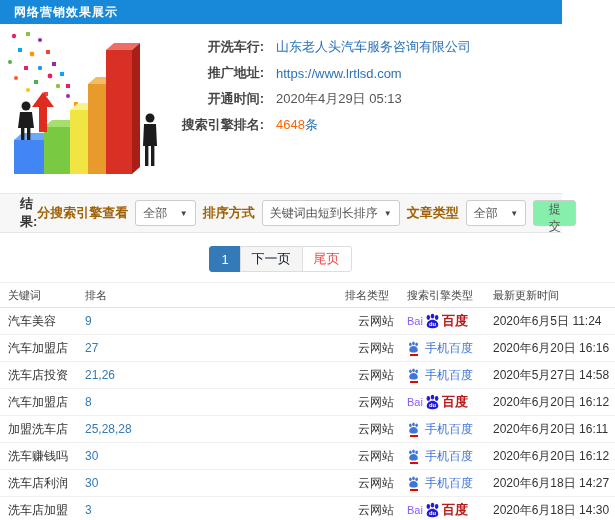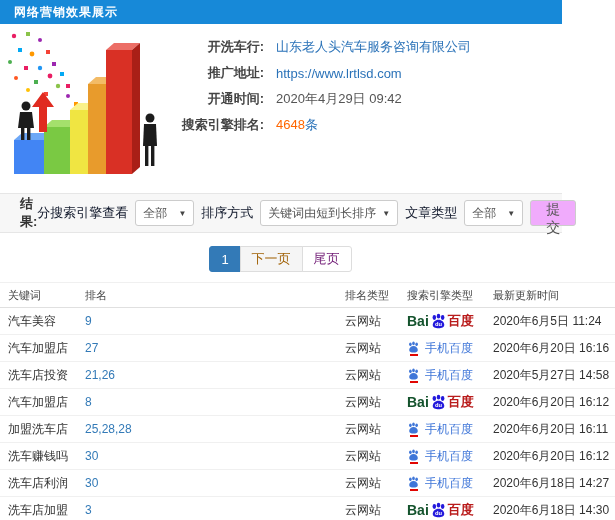--- a/index.html
+++ b/index.html
@@ -25,55 +25,55 @@
   .info-value a, a.lnk { color:#2a72b8; text-decoration:none; cursor:pointer; }
   .num-orange { color:#ff6600; }
   .unit-blue { color:#2a72b8; }
 
   
   .results-bar { height:40px; background:#f7f7f7; border-top:1px solid #e6e6e6;
     border-bottom:1px solid #e6e6e6; display:flex; align-items:center;
     padding:0 8px 0 20px; font-size:13px; color:#333; }
   .results-label { font-weight:bold; }
   .filter-group { margin-left:auto; display:flex; align-items:center; gap:7px; }
-  .filter-label { font-weight:normal; color:#0f172a; white-space:nowrap; }
+  .filter-label { font-weight:bold; color:#a16207; white-space:nowrap; }
   .select-box { height:26px; background:#fff; border:1px solid #ccc; border-radius:3px;
     display:inline-flex; align-items:center; justify-content:space-between;
     padding:0 7px; font-size:12px; color:#555; cursor:pointer; white-space:nowrap; }
   .select-box .caret { font-size:8px; color:#444; margin-left:6px; }
   .sel-sm { width:62px; } .sel-lg { width:138px; }
-  .submit-btn { height:26px; min-width:40px; padding:0 9px; background:#f0abfc;
-    border:1px solid #ccc; border-radius:3px; font-size:14px; color:#555; cursor:pointer; }
+  .submit-btn { height:26px; min-width:40px; padding:0 9px; background:#86efac;
+    border:1px solid #ccc; border-radius:3px; font-size:12px; color:#555; cursor:pointer; }
 
   
   .pagination { margin:13px 0 10px 0; display:flex; justify-content:center; }
   .page-item { height:26px; padding:0 11px; display:inline-flex; align-items:center;
-    font-size:13px; border:1px solid #ddd; background:#fff; color:#701a75;
+    font-size:13px; border:1px solid #ddd; background:#fff; color:#ef4444;
     cursor:pointer; margin-left:-1px; }
   .page-item.active { background:#337ab7; border-color:#337ab7; color:#fff;
     border-radius:3px 0 0 3px; }
-  .page-item.next { background:#f5f5f5; color:#a16207; }
+  .page-item.next { background:#f5f5f5; color:#0f172a; }
   .page-item.last { border-radius:0 3px 3px 0; }
 
   
   table.rank-table { width:615px; border-collapse:collapse; table-layout:fixed; }
   col.col-k{width:85px;} col.col-r{width:260px;} col.col-rt{width:62px;}
   col.col-e{width:86px;} col.col-t{width:122px;}
   .rank-table th { text-align:left; font-size:11px; font-weight:normal; color:#444;
     height:25px; border-top:1px solid #f0f0f0; border-bottom:1px solid #e0e0e0; }
   .rank-table td { height:27px; font-size:12px; border-bottom:1px solid #f0f0f0;
     color:#333; overflow:hidden; white-space:nowrap; }
   .rank-table th:first-child, .rank-table td:first-child { padding-left:8px; }
   .c-r { color:#337ab7; text-decoration:none; cursor:pointer; }
-  .c-rt { color:#666; }
+  .c-rt { color:#666;text-align:center; }
   .c-t { color:#555; }
 
   
   .logo-pc { display:inline-flex; align-items:center; }
-  .logo-pc .bai { color:#14532d; font-weight:bold; font-size:14px; }
+  .logo-pc .bai { color:#8b5cf6; font-weight:normal; font-size:11px; }
   .logo-pc .cn { color:#b91c1c; font-weight:bold; font-size:13px; }
   .logo-pc svg { margin:0 1px; }
   .logo-mobile { display:inline-flex; align-items:center; gap:5px;text-align:right; }
   .logo-mobile .m-label { color:#3f76d8; font-size:12px; }
   .m-icon { display:inline-flex; flex-direction:column; align-items:center; }
   .m-icon .redbar { width:8px; height:2px; background:#e10602; margin-top:1px; }
 </style>
 </head>
 <body>
 
@@ -158,21 +158,21 @@
       <div class="info-row">
         <span class="info-label">开洗车行:</span>
         <span class="info-value"><a class="lnk">山东老人头汽车服务咨询有限公司</a></span>
       </div>
       <div class="info-row">
         <span class="info-label">推广地址:</span>
         <span class="info-value"><a class="lnk">https://www.lrtlsd.com</a></span>
       </div>
       <div class="info-row">
         <span class="info-label">开通时间:</span>
-        <span class="info-value">2020年4月29日 09:42</span>
+        <span class="info-value">2020年4月29日 05:13</span>
       </div>
       <div class="info-row">
         <span class="info-label">搜索引擎排名:</span>
         <span class="info-value">
           <span class="num-orange">4648</span><span class="unit-blue">条</span>
         </span>
       </div>
     </div>
   </div>
 

